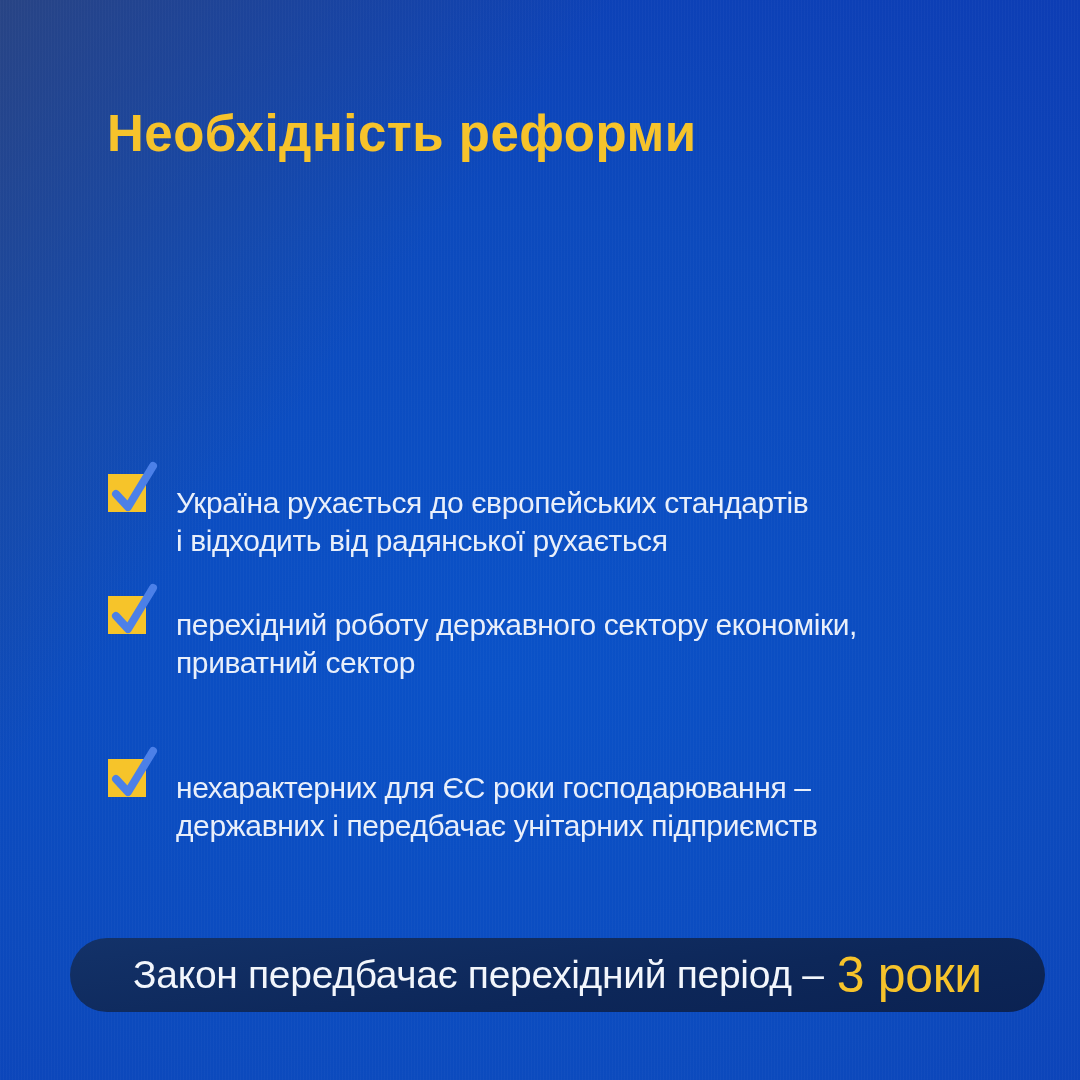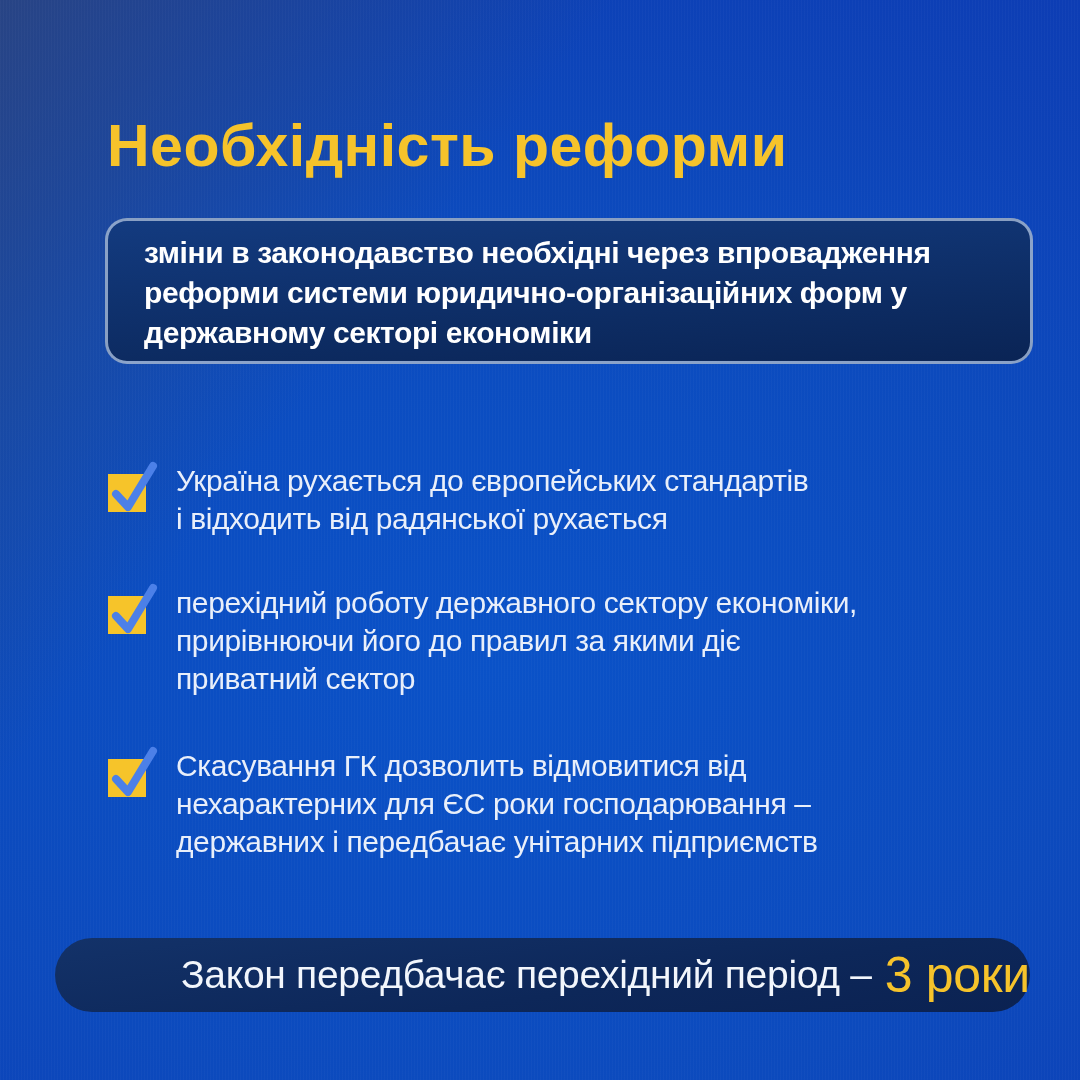--- a/index.html
+++ b/index.html
@@ -17,26 +17,25 @@
     background-image:
       repeating-linear-gradient(90deg, rgba(255,255,255,0.025) 0px, rgba(255,255,255,0.025) 1px, rgba(0,0,0,0) 1px, rgba(0,0,0,0) 3px),
       linear-gradient(128deg, rgba(58,72,100,0.60) 0%, rgba(58,72,100,0.0) 32%),
       radial-gradient(130% 100% at 46% 62%, #0a52c8 0%, #0c4abd 42%, #0d3db4 74%, #0f38a6 100%);
   }
 
   .page-title {
     position: absolute;
     left: 107px;
     top: 104px;
-    font-size: 59px;
+    font-size: 51px;
     font-weight: 800;
     letter-spacing: 0.5px;
     color: #f6c32b;
     white-space: nowrap;
-    margin-top: 8px;
   }
 
   .summary-box {
     position: absolute;
     left: 105px;
     top: 218px;
     width: 928px;
     height: 146px;
     box-sizing: border-box;
     border: 3px solid rgba(173, 193, 224, 0.78);
@@ -74,41 +73,41 @@
     margin-top: 12px;
     background: #f6c42a;
   }
   .checkbox svg {
     position: absolute;
     left: 1px;
     top: -17px;
     overflow: visible;
   }
 
-  .item-lines { margin-left: 30px; }
+  .item-lines { margin-left: 30px; margin-top: 22px; }
   .item-line {
     color: #e9effa;
     font-size: 30px;
     font-weight: 400;
     line-height: 38px;
     letter-spacing: -0.4px;
     white-space: nowrap;
   }
 
   .footer-pill {
     position: absolute;
-    left: 55px;
+    left: 70px;
     top: 938px;
     width: 975px;
     height: 74px;
     border-radius: 40px;
     background: linear-gradient(172deg, #133269 0%, #0d2759 60%, #0b2252 100%);
     display: flex;
     align-items: center;
-    justify-content: flex-end;
+    justify-content: center;
     white-space: nowrap;
   }
   .pill-text {
     color: #f2f6fc;
     font-size: 39px;
     font-weight: 400;
     letter-spacing: -0.3px;
   }
   .pill-highlight {
     color: #f6c32b;
@@ -118,25 +117,20 @@
     letter-spacing: -0.3px;
   }
 </style>
 </head>
 <body>
 
 <div id="canvas">
 
   <div class="page-title">Необхідність реформи</div>
 
-  <div class="summary-box">
-    <div class="summary-line">зміни в законодавство необхідні через впровадження</div>
-    <div class="summary-line">реформи системи юридично-організаційних форм у</div>
-    <div class="summary-line">державному секторі економіки</div>
-  </div>
 
   <div class="check-item item-1">
     <div class="checkbox">
       <span>
         <svg width="48" height="58" viewBox="0 0 48 58">
           <path d="M7 37 L19 50 L44 9" fill="none" stroke="#4c80e8" stroke-width="8" stroke-linecap="round" stroke-linejoin="round"></path>
         </svg>
       </span>
     </div>
     <div class="item-lines">
@@ -148,35 +142,33 @@
   <div class="check-item item-2">
     <div class="checkbox">
       <span>
         <svg width="48" height="58" viewBox="0 0 48 58">
           <path d="M7 37 L19 50 L44 9" fill="none" stroke="#4c80e8" stroke-width="8" stroke-linecap="round" stroke-linejoin="round"></path>
         </svg>
       </span>
     </div>
     <div class="item-lines">
       <div class="item-line">перехідний роботу державного сектору економіки,</div>
-      <div class="item-line">прирівнюючи його до правил за якими діє</div>
       <div class="item-line">приватний сектор</div>
     </div>
   </div>
 
   <div class="check-item item-3">
     <div class="checkbox">
       <span>
         <svg width="48" height="58" viewBox="0 0 48 58">
           <path d="M7 37 L19 50 L44 9" fill="none" stroke="#4c80e8" stroke-width="8" stroke-linecap="round" stroke-linejoin="round"></path>
         </svg>
       </span>
     </div>
     <div class="item-lines">
-      <div class="item-line">Скасування ГК дозволить відмовитися від</div>
       <div class="item-line">нехарактерних для ЄС роки господарювання –</div>
       <div class="item-line">державних і передбачає унітарних підприємств</div>
     </div>
   </div>
 
   <div class="footer-pill">
     <span class="pill-text">Закон передбачає перехідний період –</span>
     <span class="pill-highlight">3 роки</span>
   </div>
 

